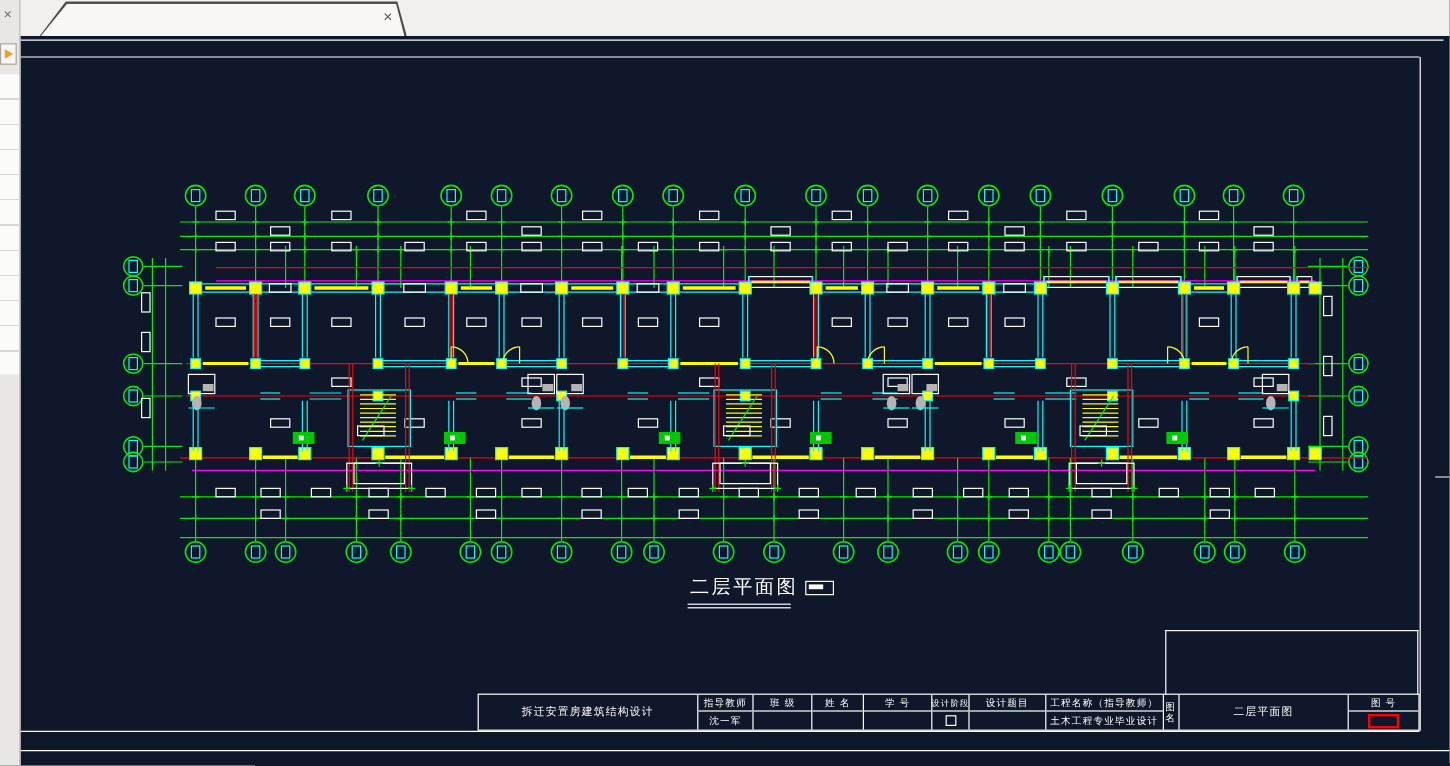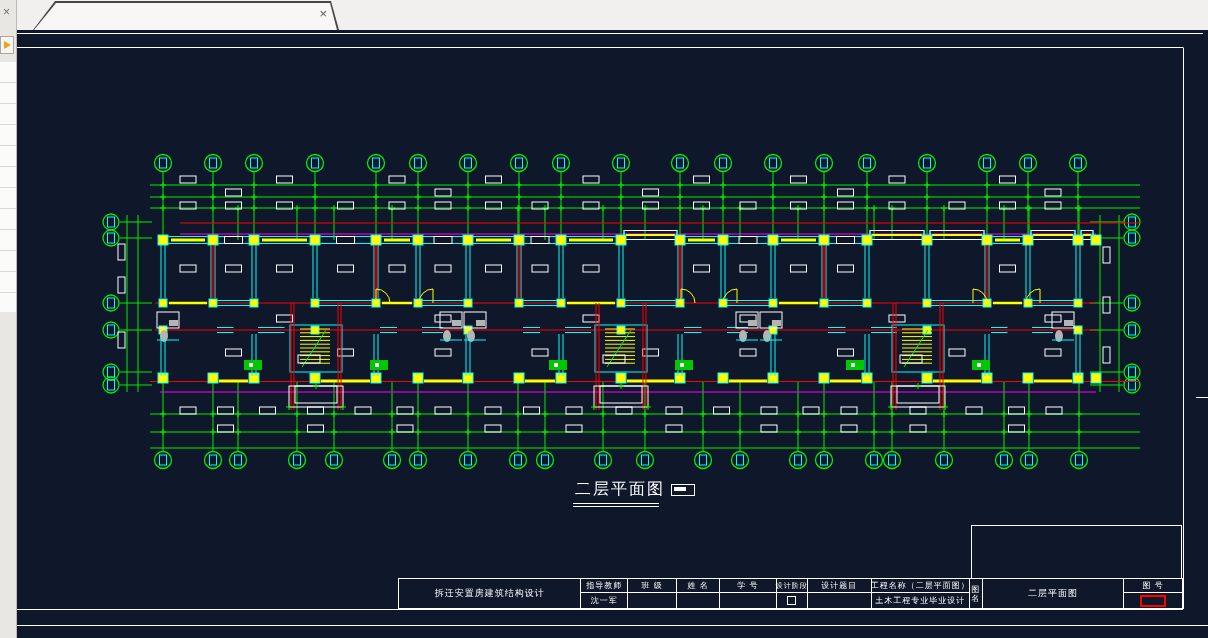--- a/index.html
+++ b/index.html
@@ -1018,21 +1018,21 @@
       <div class="h">设计阶段</div>
       <div class="v">
           <span class="box-glyph"></span>
         </div>
     </div>
     <div class="tb-col w6">
       <div class="h">设计题目</div>
       <div class="v"></div>
     </div>
     <div class="tb-col w7">
-      <div class="h">工程名称（二层平面图）</div>
+      <div class="h">工程名称（指导教师）</div>
       <div class="v">土木工程专业毕业设计</div>
     </div>
     <div class="tb-col w8 single">图名</div>
     <div class="tb-col w9 single">二层平面图</div>
     <div class="tb-col w10">
       <div class="h">图  号</div>
       <div class="v">
           <span class="red-box"></span>
         </div>
     </div>

